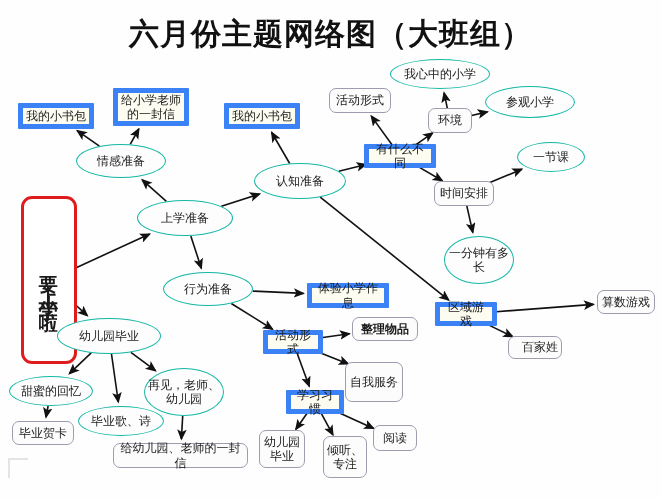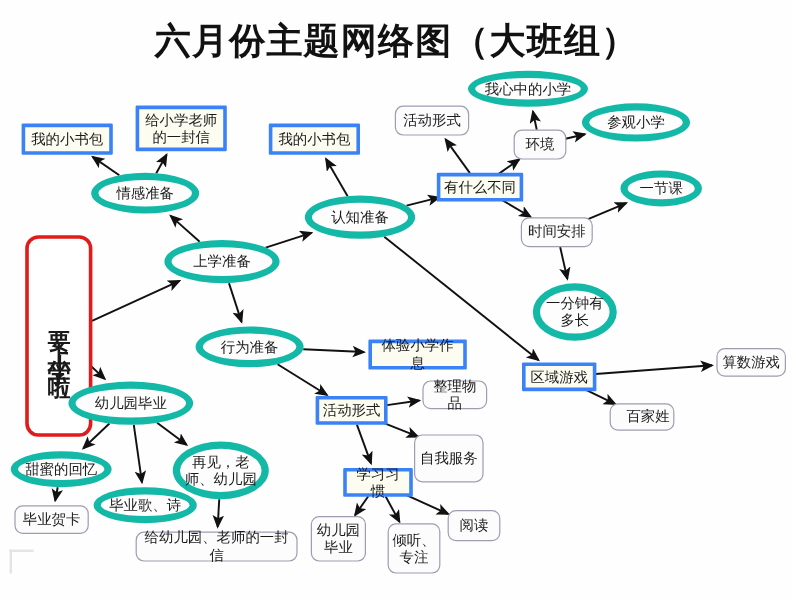--- a/index.html
+++ b/index.html
@@ -43,35 +43,35 @@
     justify-content:center;
     text-align:center;
     box-sizing:border-box;
     color:#1a1a1a;
     line-height:1.18;
     font-family:"DejaVu Sans","Liberation Sans",sans-serif;
     background:#ffffff;
   }
   
   .n-ellipse{
-    border:6px solid #14b8a6;
+    border:1px solid #14b8a6;
     border-radius:50%;
     background:#fdfdfd;
     font-size:12px;
   }
   
   .n-round{
     border:1px solid #9d9db0;
     border-radius:7px;
     background:#fcfcfd;
     font-size:12px;
   }
   
   .n-yellow{
-    border:3px solid #3b82f6;
+    border:5px solid #3b82f6;
     border-radius:1px;
     background:#fdfcf0;
     font-size:12px;
   }
   
   .n-red{
     border:3px solid #e01b1b;
     border-radius:11px;
     background:#ffffff;
     font-size:19px;
@@ -216,21 +216,21 @@
       </div>
       <div class="node n-round" style="left: 508px; top: 336px; width: 54px; height: 23px; justify-content: flex-end;">
         <span style="padding: 0px 3px;">百家姓</span>
       </div>
       <div class="node n-yellow" style="left: 307px; top: 283px; width: 82px; height: 25px;">
         <span style="padding: 0px 3px;">体验小学作息</span>
       </div>
       <div class="node n-yellow" style="left: 263px; top: 330px; width: 60px; height: 24px;">
         <span style="padding: 0px 3px;">活动形式</span>
       </div>
-      <div class="node n-round" style="left: 352px; top: 317px; width: 54px; height: 24px;">
+      <div class="node n-round" style="left: 352px; top: 317px; width: 66px; height: 24px; font-weight: bold;">
         <span style="padding: 0px 3px;">整理物品</span>
       </div>
       <div class="node n-round" style="left: 345px; top: 362px; width: 58px; height: 40px;">
         <span style="padding: 0px 3px;">自我服务</span>
       </div>
       <div class="node n-yellow" style="left: 286px; top: 390px; width: 58px; height: 24px;">
         <span style="padding: 0px 3px;">学习习惯</span>
       </div>
       <div class="node n-round" style="left: 259px; top: 430px; width: 46px; height: 38px;">
         <span style="padding: 0px 3px;">幼儿园毕业</span>

